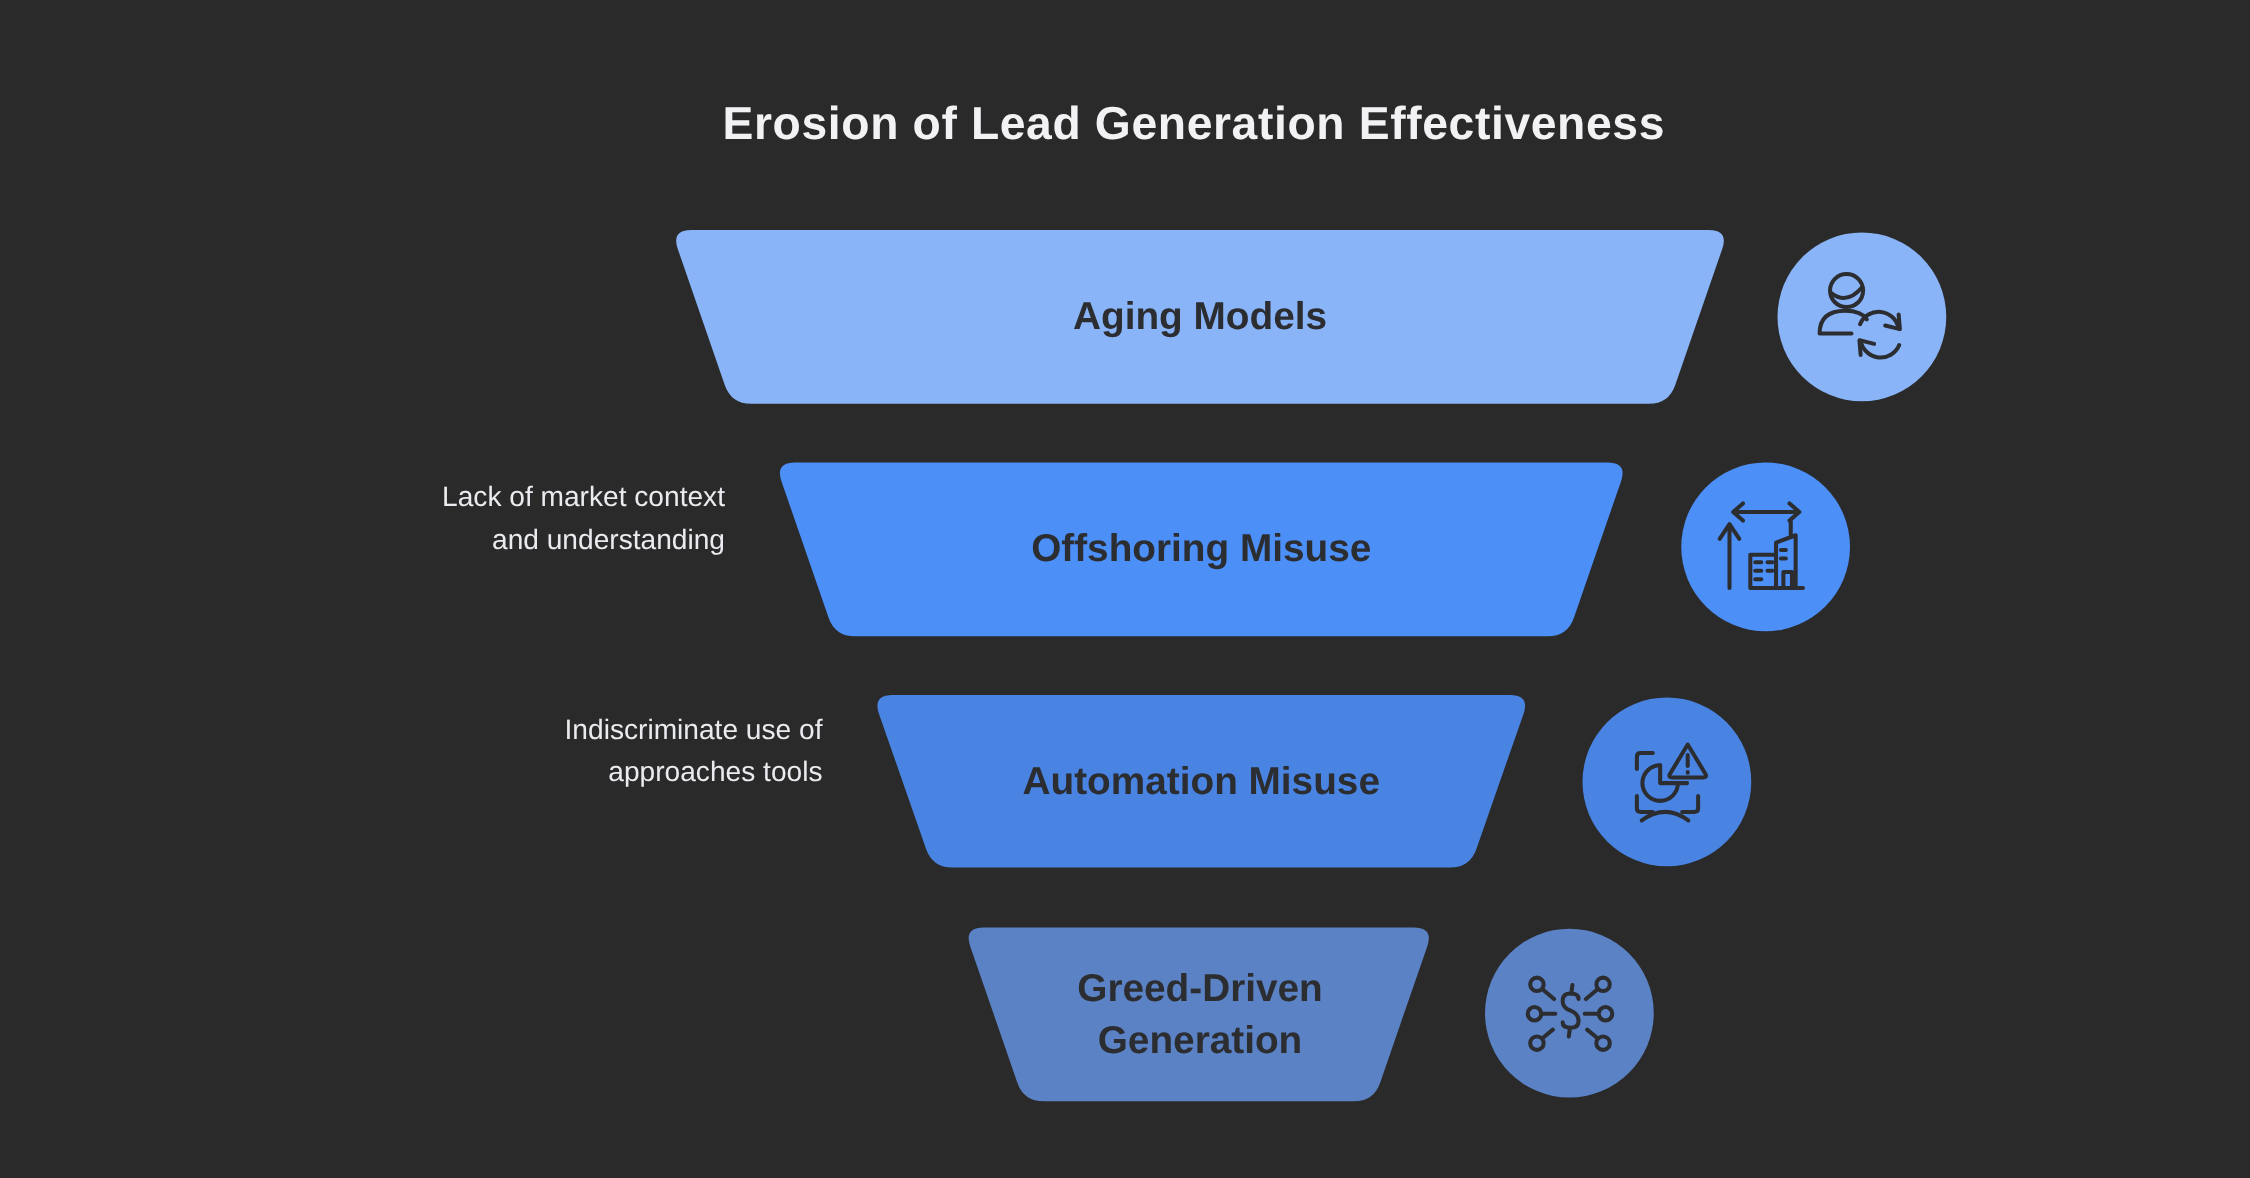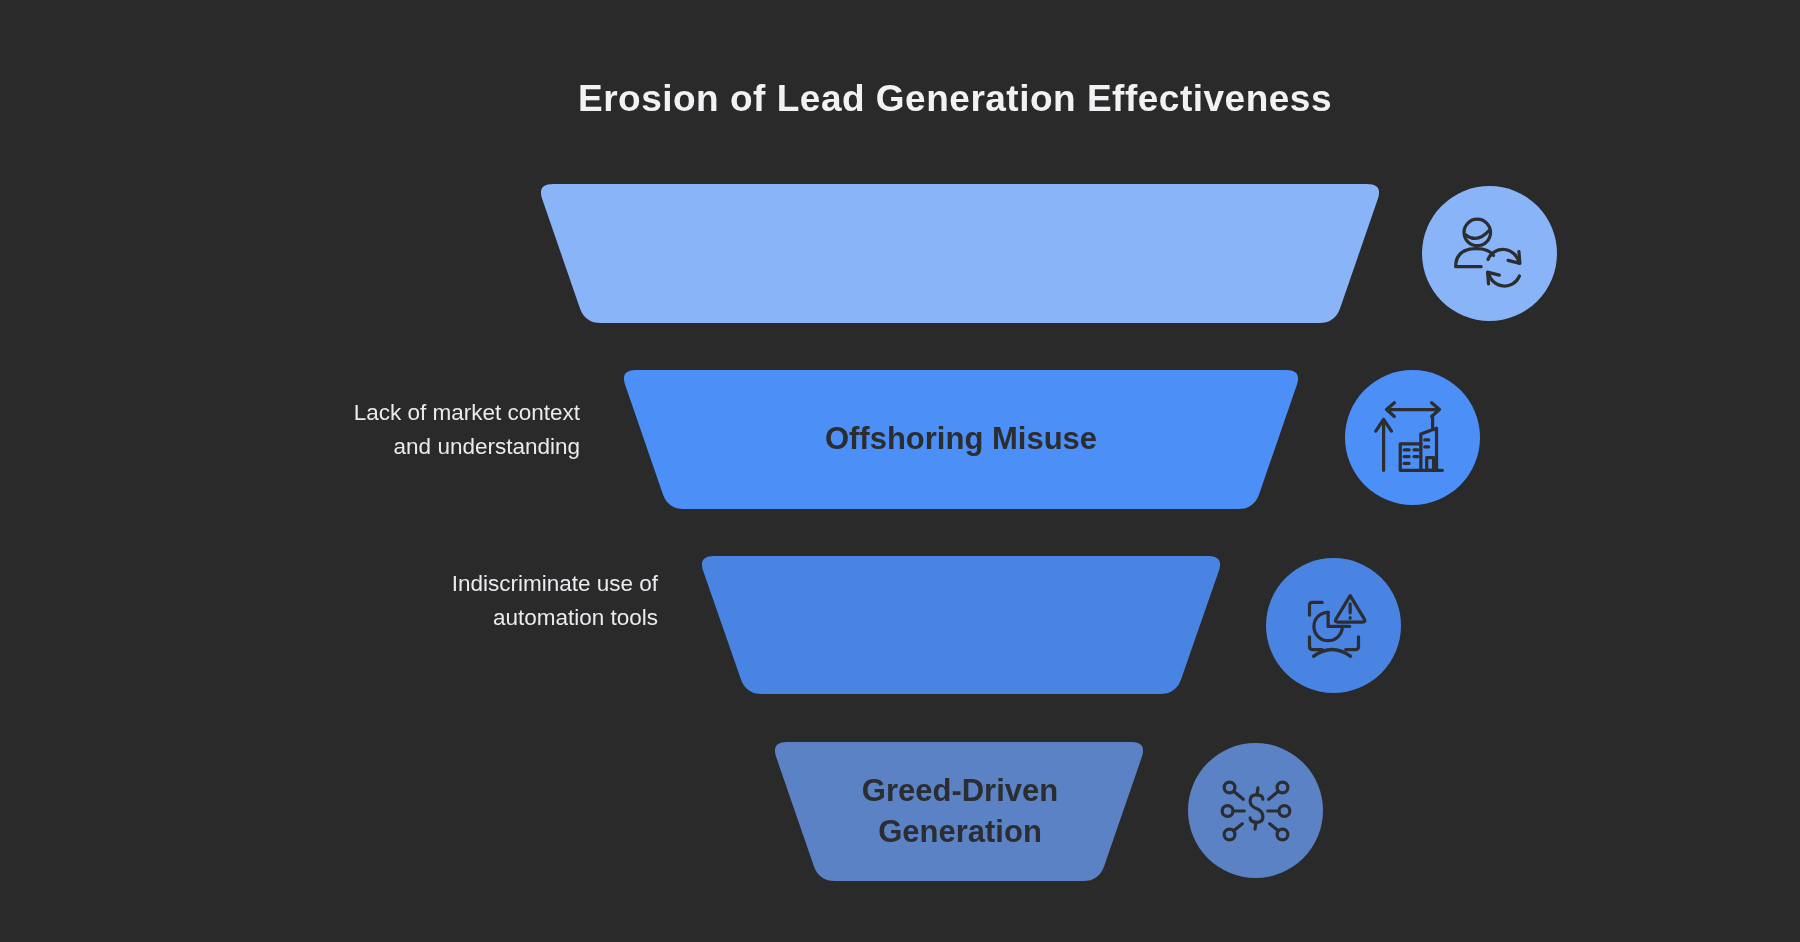--- a/index.html
+++ b/index.html
@@ -22,21 +22,21 @@
   }
   .lvl1{left:585px;top:184px;width:750px;height:139px;}
   .lvl2{left:668px;top:370px;width:586px;height:139px;}
   .lvl3{left:746px;top:556px;width:430px;height:138px;}
   .lvl4{left:825px;top:742px;width:270px;height:139px;}
   .side-note{
     position:absolute;width:460px;text-align:right;color:var(--note);
     font-size:22.5px;line-height:34px;white-space:pre-line;
   }
   .note1{right:1300px;top:196px;}
-  .note2{right:1220px;top:381px;margin-top:15px;}
+  .note2{right:1220px;top:381px;}
   .note3{right:1142px;top:567px;}
   .note4{right:1063px;top:752px;}
   .icon-circle{
     position:absolute;width:135px;height:135px;border-radius:50%;
     display:flex;align-items:center;justify-content:center;
   }
   .ic1{left:1422px;top:186px;}
   .ic2{left:1345px;top:370px;}
   .ic3{left:1266px;top:558px;}
   .ic4{left:1188px;top:743px;}
@@ -50,27 +50,29 @@
 
   <h1 class="title">Erosion of Lead Generation Effectiveness</h1>
 
   <svg class="funnel-svg" width="1800" height="942" viewBox="0 0 1800 942">
     <path d="M553,184 H1367 Q1383,184 1377.8,199.1 L1340.2,307.9 Q1335,323 1319,323 H601 Q585,323 579.8,307.9 L542.2,199.1 Q537,184 553,184 Z" fill="#8ab4f8"></path>
     <path d="M636,370 H1286 Q1302,370 1296.8,385.1 L1259.2,493.9 Q1254,509 1238,509 H684 Q668,509 662.8,493.9 L625.2,385.1 Q620,370 636,370 Z" fill="#4c8ff7"></path>
     <path d="M714,556 H1208 Q1224,556 1218.8,571.1 L1181.2,678.9 Q1176,694 1160,694 H762 Q746,694 740.8,678.9 L703.2,571.1 Q698,556 714,556 Z" fill="#4a84e2"></path>
     <path d="M787,742 H1131 Q1147,742 1141.8,757.1 L1104.2,865.9 Q1099,881 1083,881 H835 Q819,881 813.8,865.9 L776.2,757.1 Q771,742 787,742 Z" fill="#5b82c4"></path>
   </svg>
 
+  <div class="lvl-label lvl1">Aging Models</div>
   <div class="lvl-label lvl2">Offshoring Misuse</div>
+  <div class="lvl-label lvl3">Automation Misuse</div>
   <div class="lvl-label lvl4">Greed-Driven Generation</div>
 
   <div class="side-note note2">Lack of market context
 and understanding</div>
   <div class="side-note note3">Indiscriminate use of
-automation tools</div>
+approaches tools</div>
 
   <div class="icon-circle ic1" style="background: rgb(138, 180, 248);">
     <svg viewBox="0 0 100 100">
       <circle cx="37" cy="28" r="13.5"></circle>
       <path d="M24.5 30 Q37 40 49.5 25.5"></path>
       <path d="M15 63 Q15 44.5 36 44.5 Q49 44.5 53.5 51.5 M15 63 H41"></path>
       <path d="M48 55.5 A16.5 16.5 0 0 1 79.5 59"></path>
       <path d="M79.5 47.5 L80.5 59.5 L68.5 56.5"></path>
       <path d="M80 72.5 A16.5 16.5 0 0 1 48.5 69"></path>
       <path d="M48.5 80.5 L47.5 68.5 L59.5 71.5"></path>

